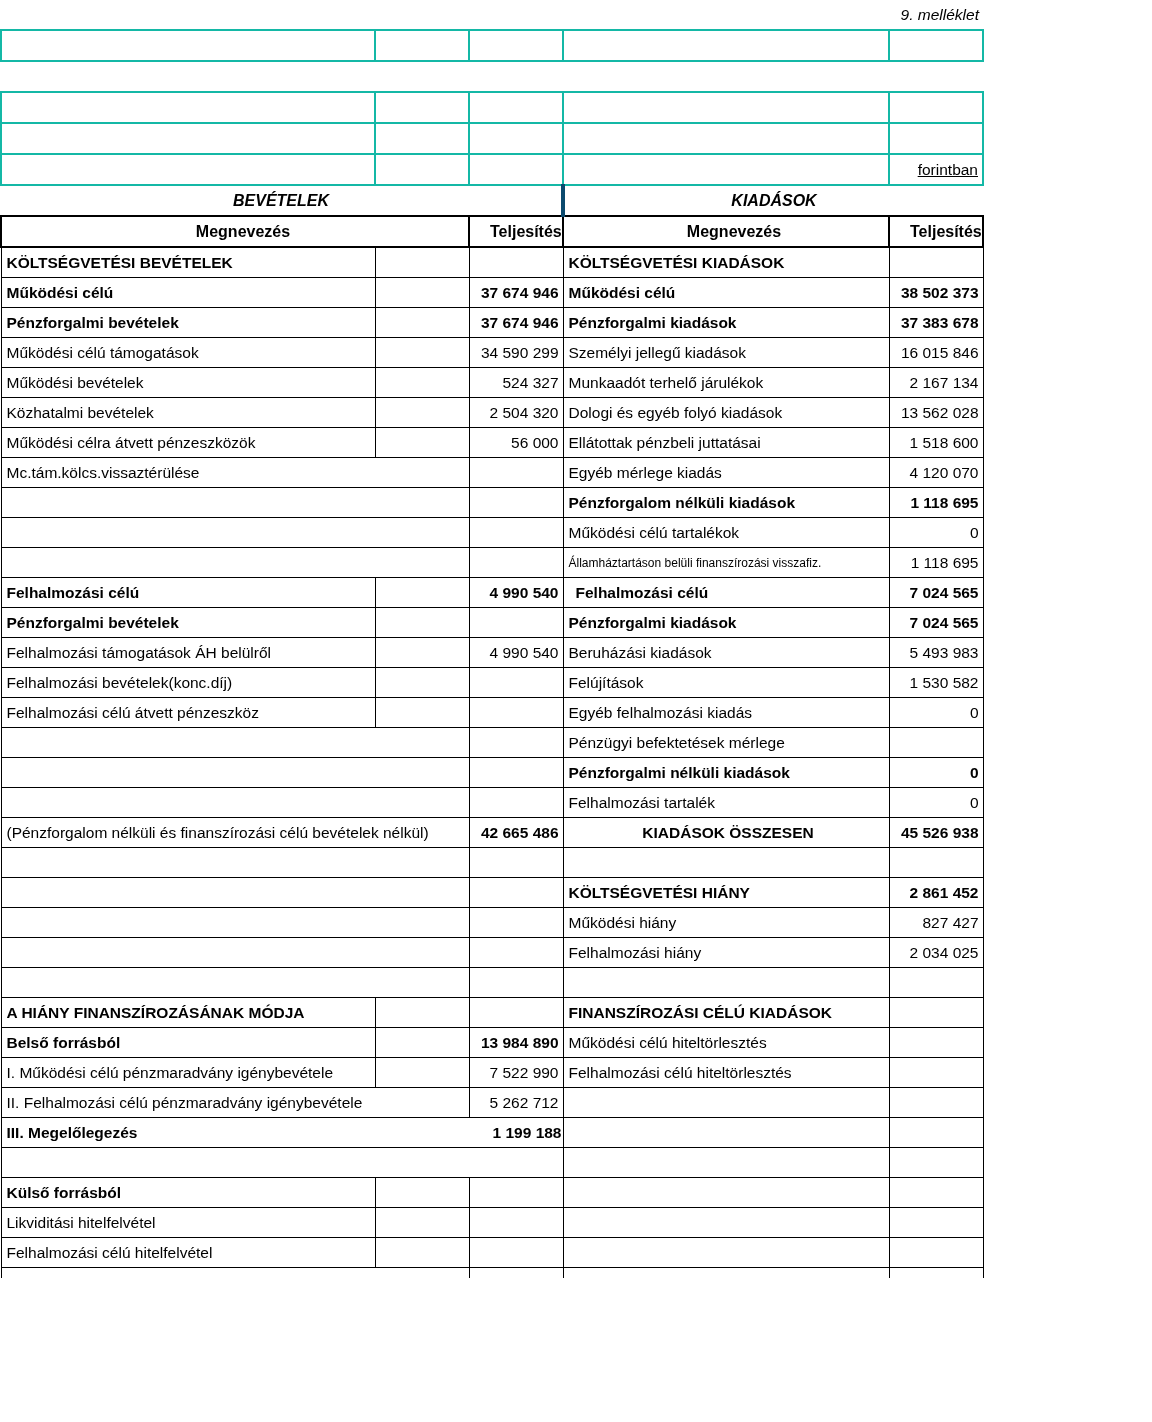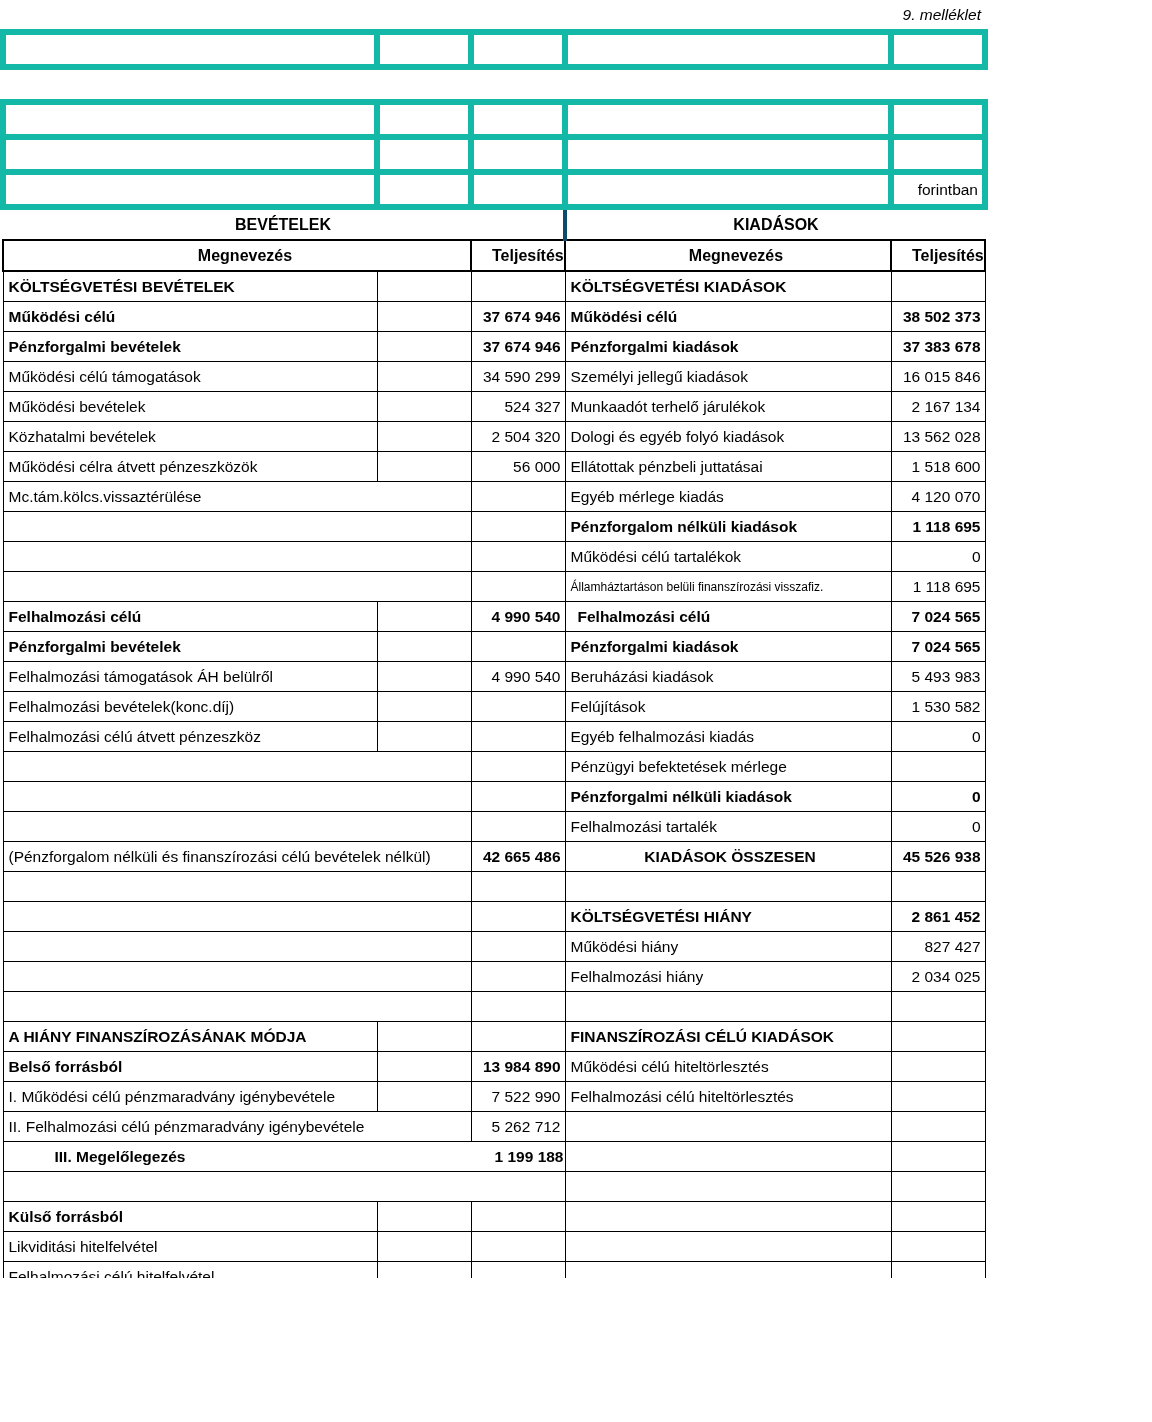--- a/index.html
+++ b/index.html
@@ -7,26 +7,26 @@
   table.sheet{border-collapse:collapse;table-layout:fixed;width:982px;
     font-family:"Liberation Sans","DejaVu Sans",sans-serif;font-size:15.5px;color:#000;}
   td{height:29px;padding:0 4px;white-space:nowrap;overflow:hidden;vertical-align:middle;}
   .c{border:1px solid #000;}
   .b{font-weight:700;}
   .num{text-align:right;padding-right:4px;}
   .desc{text-align:left;padding-left:5px;padding-right:1px;}
   .ctr{text-align:center;}
   .sm{font-size:12px;}
   .ind{padding-left:12px;}
-  .fx{display:flex;justify-content:space-between;align-items:center;margin-left:46px;}
-  .g{border:6px solid #14b8a6;}
+  .fx{display:flex;justify-content:space-between;align-items:center;}
+  .g{border:2px solid #14b8a6;text-decoration:underline;}
   .g2{border-bottom:1px solid #c9c9c9;}
   .pre0{border-bottom:1px solid #c9c9c9;text-align:right;font-style:italic;padding-right:4px;}
   .ttl{font-weight:700;text-align:center;font-size:16px;}
-  .sec{border-bottom:2px solid #000;border-top:1px solid #c9c9c9;font-weight:700;text-align:center;font-size:16px;}
+  .sec{border-bottom:2px solid #000;border-top:1px solid #c9c9c9;font-weight:700;text-align:center;font-size:16px;font-style:italic;}
   .secdiv{border-left:4px solid #0c4a6e;}
   .h2{border:2px solid #000;font-weight:700;text-align:center;font-size:16px;padding-left:20px;}
 </style>
 </head>
 <body>
 
 <div class="sheet-wrap">
   <table class="sheet">
     <colgroup>
       <col style="width:374px">

